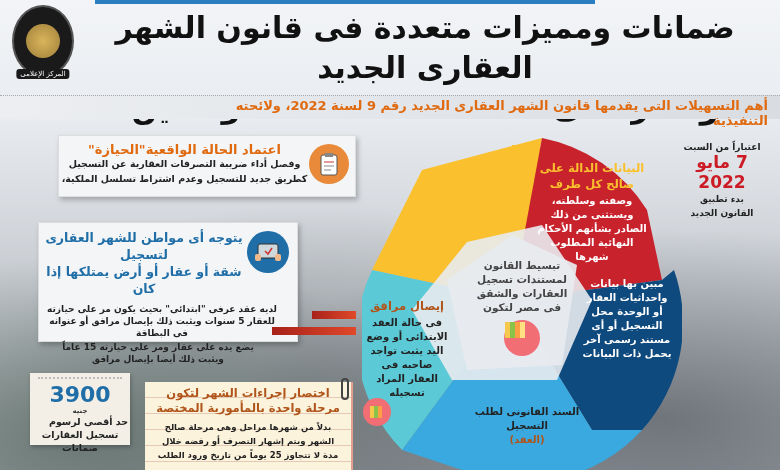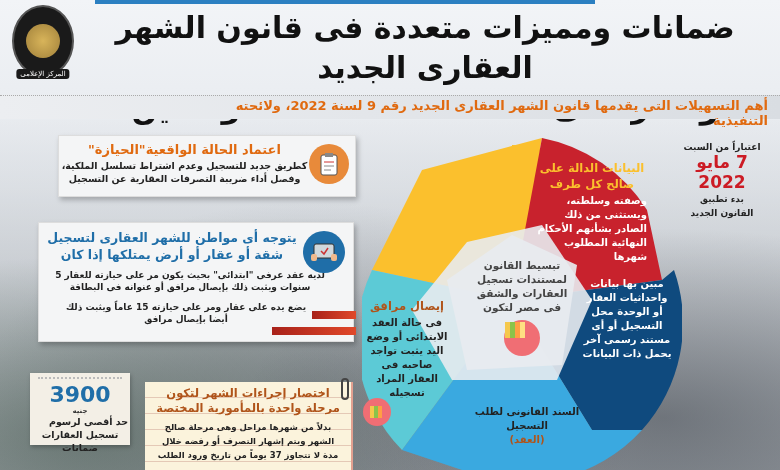--- a/index.html
+++ b/index.html
@@ -131,21 +131,21 @@
 
     <path d="M150,170 L40,320 A160,160 0 0 1 10,140 Z" fill="#5ccad6"></path>
 
     <polygon points="150,105 215,135 200,235 105,240 85,150" fill="#e8ebef" opacity="0.92"></polygon>
     <polygon points="105,112 180,95 230,170 195,250 90,250 50,180" fill="#e8ebef" opacity="0.9"></polygon>
   </svg>
 
 
   <div class="seg-text" style="left:175px; top:30px; width:110px;">
     <div class="seg-title" style="color:#fbc02d;">البيانات الدالة على صالح كل طرف</div>
-    <div style="color:#fff; margin-top:2px;text-align:right;">وصفته وسلطته، ويستثنى من ذلك الصادر بشأنهم الأحكام النهائية المطلوب شهرها</div>
+    <div style="color:#fff; margin-top:2px;">وصفته وسلطته، ويستثنى من ذلك الصادر بشأنهم الأحكام النهائية المطلوب شهرها</div>
   </div>
 
   <div class="seg-text" style="left:105px; top:128px; width:110px; color:#444; font-size:10.5px;">
     <div>تبسيط القانون لمستندات تسجيل العقارات والشقق فى مصر لتكون</div>
     <div class="icon-circle" style="position:relative; width:36px; height:36px; margin:6px auto 0; background:#f06e74;">
       <svg width="22" height="20" viewBox="0 0 22 20">
         <rect x="1" y="2" width="5" height="16" fill="#f5c84c"></rect>
         <rect x="6" y="2" width="5" height="16" fill="#8bc34a"></rect>
         <rect x="11" y="2" width="5" height="16" fill="#ff9f43"></rect>
         <rect x="16" y="2" width="5" height="16" fill="#ffe082"></rect>
@@ -163,40 +163,40 @@
   </div>
 
   <div class="seg-text" style="left:4px; top:168px; width:82px;">
     <div class="seg-title" style="color:#b0541a;">إيصال مرافق</div>
     <div style="color:#222; margin-top:2px;">فى حالة العقد الابتدائى أو وضع اليد يثبت تواجد صاحبه فى العقار المراد تسجيله</div>
   </div>
 </div>
 
 <div class="card" style="left:58px; top:135px; width:298px; height:62px;">
   <div class="head" style="color:#e06a10; font-size:13px; margin-top:6px; padding-right:45px;">اعتماد الحالة الواقعية"الحيازة"</div>
+  <div class="body" style="padding-right:45px;">وفصل أداء ضريبة التصرفات العقارية عن التسجيل</div>
   <div class="body" style="padding-right:45px; margin-top:2px;">كطريق جديد للتسجيل وعدم اشتراط تسلسل الملكية،</div>
-  <div class="body" style="padding-right:45px;">وفصل أداء ضريبة التصرفات العقارية عن التسجيل</div>
   <div class="icon-circle" style="right:6px; top:8px; width:40px; height:40px; background:#e88a3a;">
     <svg width="20" height="24" viewBox="0 0 20 24">
       <rect x="2" y="3" width="16" height="20" rx="2" fill="#fff" stroke="#555" stroke-width="1"></rect>
       <rect x="6" y="1" width="8" height="4" fill="#888"></rect>
       <line x1="5" y1="10" x2="15" y2="10" stroke="#c33" stroke-width="1"></line>
       <line x1="5" y1="14" x2="15" y2="14" stroke="#888" stroke-width="1"></line>
       <line x1="5" y1="18" x2="12" y2="18" stroke="#888" stroke-width="1"></line>
     </svg>
   </div>
 </div>
 
-<div class="card" style="left:38px; top:222px; width:316px; height:120px;">
+<div class="card" style="left:38px; top:222px; width:260px; height:120px;">
   <div class="head" style="color:#1f6ea8; font-size:12.5px; line-height:17px; margin-top:6px; padding-right:48px;">
     <div>يتوجه أى مواطن للشهر العقارى لتسجيل</div>
     <div>شقة أو عقار أو أرض يمتلكها إذا كان</div>
   </div>
   <div class="body" style="margin-top:6px; padding:0 20px 0 8px; font-size:9px; line-height:12px;">لديه عقد عرفى "ابتدائى" بحيث يكون مر على حيازته للعقار 5 سنوات ويثبت ذلك بإيصال مرافق أو عنوانه فى البطاقة</div>
-  <div class="body" style="margin-top:8px; padding:0 40px 0 20px; font-size:9px; line-height:12px;">يضع يده على عقار ومر على حيازته 15 عاماً ويثبت ذلك أيضا بإيصال مرافق</div>
+  <div class="body" style="margin-top:2px; padding:0 40px 0 20px; font-size:9px; line-height:12px;">يضع يده على عقار ومر على حيازته 15 عاماً ويثبت ذلك أيضا بإيصال مرافق</div>
   <div class="icon-circle" style="right:8px; top:8px; width:42px; height:42px; background:#1f6ea8;">
     <svg width="26" height="20" viewBox="0 0 26 20">
       <rect x="3" y="2" width="20" height="14" rx="2" fill="#cfd8dc" stroke="#333" stroke-width="1"></rect>
       <path d="M10 9 L13 12 L17 6" stroke="#c33" stroke-width="1.5" fill="none"></path>
       <rect x="0" y="12" width="6" height="7" rx="2" fill="#f0b98c"></rect>
       <rect x="20" y="12" width="6" height="7" rx="2" fill="#f0b98c"></rect>
     </svg>
   </div>
 </div>
 <div class="bar-accent" style="left:312px; top:311px; width:44px;"></div>
@@ -212,21 +212,21 @@
 </div>
 
 <div class="note" style="left:145px; top:382px; width:208px; height:88px;">
   <div style="text-align:center; font-weight:bold; color:#b0541a; font-size:11.5px; line-height:15px; margin-top:4px;">
     <div>اختصار إجراءات الشهر لتكون</div>
     <div>مرحلة واحدة بالمأمورية المختصة</div>
   </div>
   <div style="text-align:center; font-weight:bold; color:#222; font-size:8.5px; line-height:14px; margin-top:4px;">
     <div>بدلاً من شهرها مراحل وهى مرحلة صالح</div>
     <div>الشهر ويتم إشهار التصرف أو رفضه خلال</div>
-    <div>مدة لا تتجاوز 37 يوماً من تاريخ ورود الطلب</div>
+    <div>مدة لا تتجاوز 25 يوماً من تاريخ ورود الطلب</div>
   </div>
 </div>
 <div style="position:absolute; left:341px; top:378px; width:8px; height:22px; border:2px solid #444; border-radius:4px;"></div>
 <div class="icon-circle" style="left:363px; top:398px; width:28px; height:28px; background:#f06e74;">
   <svg width="16" height="14" viewBox="0 0 16 14">
     <rect x="1" y="1" width="4" height="12" fill="#f5c84c"></rect>
     <rect x="5" y="1" width="4" height="12" fill="#8bc34a"></rect>
     <rect x="9" y="1" width="4" height="12" fill="#ff9f43"></rect>
   </svg>
 </div>

